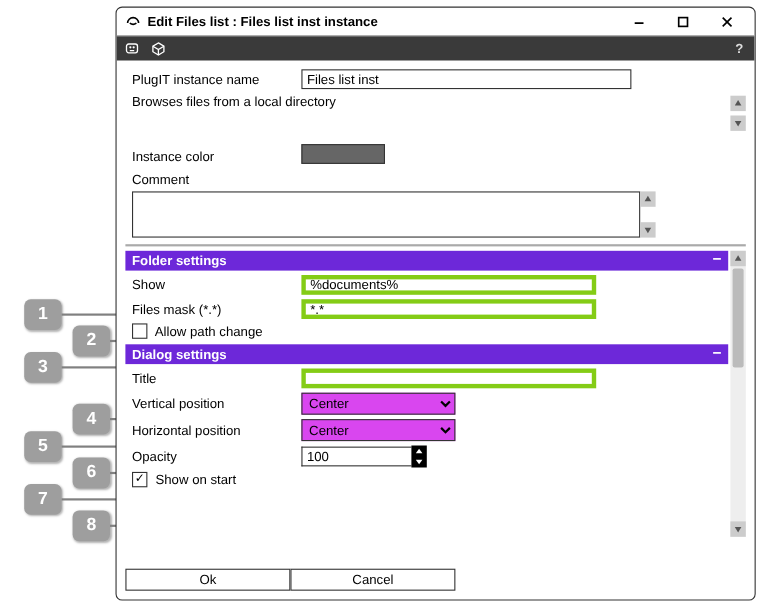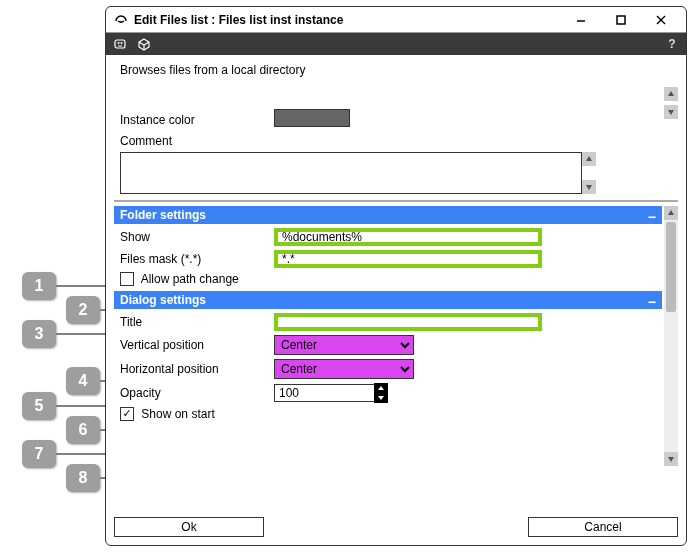--- a/index.html
+++ b/index.html
@@ -158,26 +158,26 @@
     justify-content:space-between;
   }
   .mini-scroll .arrow {
     width:14px;height:14px;
     background:#ccc;
     display:flex;align-items:center;justify-content:center;
   }
 
   
   .section-head {
-    background: #3b82f6;
+    background: #6d28d9;
     color: #fff;
     font-weight: bold;
     font-size: 12px;
     padding: 2px 6px;
-    display:flex; align-items:flex-end;
+    display:flex; align-items:flex-start;
   }
   .section-head .htxt { flex:1; }
   .section-head .minus {
     font-weight:bold; font-size:14px; line-height:10px;
   }
 
   .lower-wrap { position:relative; }
   .right-scroll {
     position:absolute;
     top:0; bottom:0; right:0;
@@ -208,22 +208,20 @@
   .chk.checked::after{
     content:"✓"; font-size:11px; line-height:11px;
   }
 
   
   .btnbar {
     position:absolute;
     left:8px; right:8px; bottom:6px;
     height:22px;
     display:flex;
-    justify-content:space-between;
-    gap:39px;
   }
   .btnbar button {
     width: 150px; height: 20px;
     border: 1px solid #333;
     background:#fff;
     font-family:inherit; font-size:12px;
     cursor:pointer;
   }
 
 </style>
@@ -301,20 +299,26 @@
     <span class="ticon">
       <svg width="14" height="14" viewBox="0 0 14 14">
           <text x="7" y="11" text-anchor="middle" font-size="12" fill="#ddd" font-family="Arial" font-weight="bold">?</text>
         </svg>
     </span>
   </div>
 
   <div class="body">
 
     <div class="upper">
+      <div class="row">
+        <div class="label">PlugIT instance name</div>
+        <div class="field">
+          <input type="text" class="wide" value="Files list inst" style="">
+        </div>
+      </div>
       <div class="desc-text">Browses files from a local directory</div>
 
       <div class="mini-scroll" style="top:24px;height:32px;">
         <div class="arrow">
             <svg width="8" height="8">
               <polygon points="4,1 7,6 1,6" fill="#555"></polygon>
             </svg>
           </div>
         <div class="arrow">
             <svg width="8" height="8">

